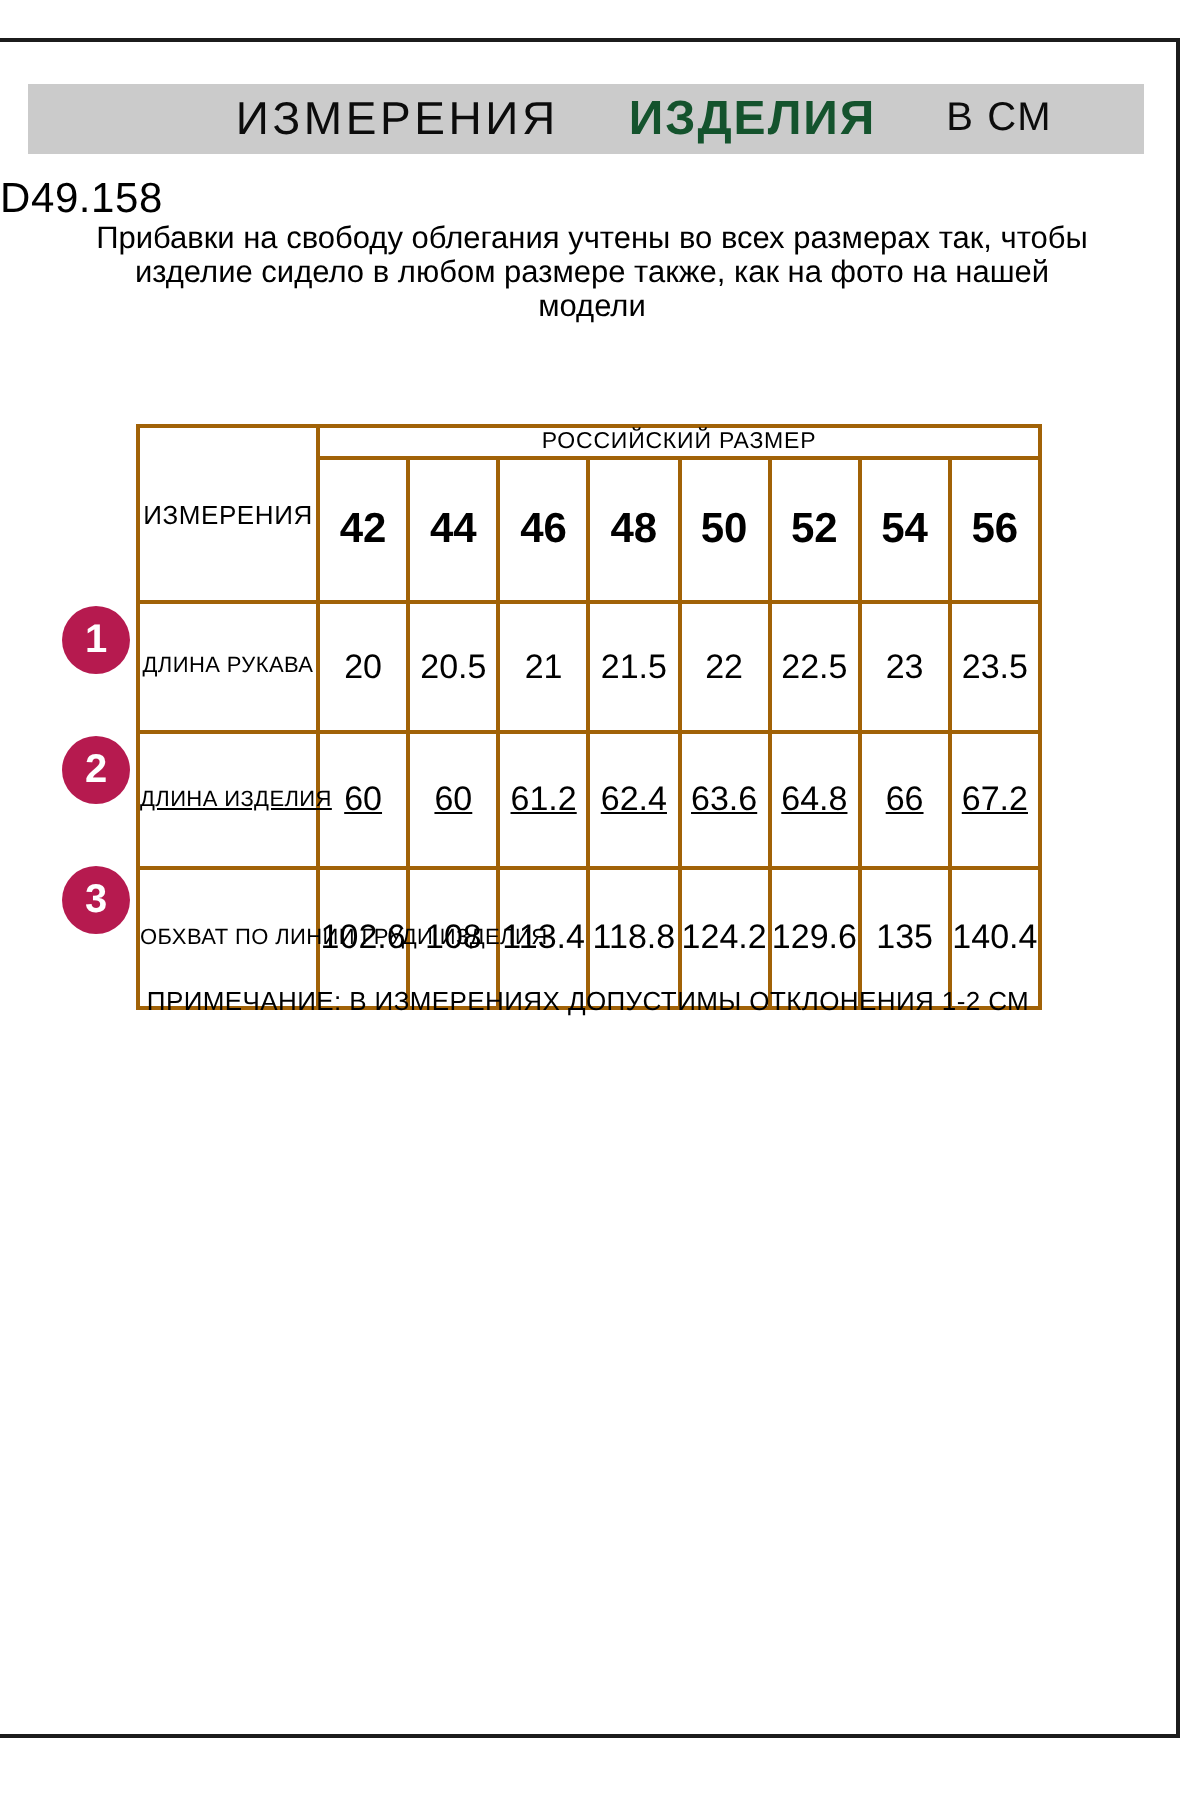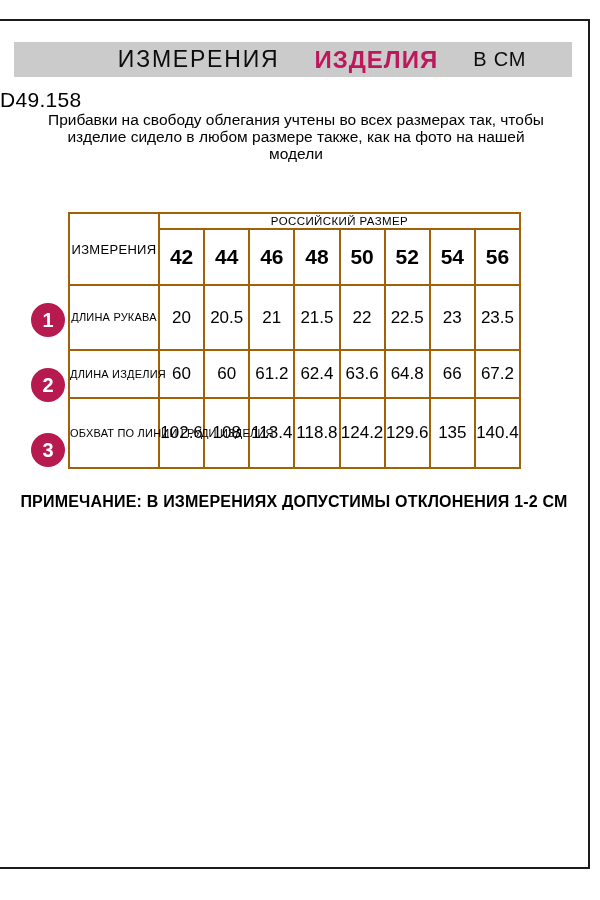--- a/index.html
+++ b/index.html
@@ -45,21 +45,21 @@
     font-size: 23px;
     letter-spacing: 1.8px;
     font-weight: 400;
     color: #0c0c0c;
   }
   .title-product {
     font-size: 24px;
     font-weight: 700;
     letter-spacing: 1px;
     margin: 0 17px 0 35px;
-    color: #be185d;
+    color: #14532d;
   }
   .title-units {
     font-size: 20px;
     letter-spacing: 0.8px;
     margin-left: 18px;
     color: #0c0c0c;
   }
   .product-code {
     position: absolute;
     left: 0;
@@ -89,23 +89,23 @@
   .size-table td {
     border: 2px solid #a16207;
     text-align: center;
     vertical-align: middle;
     padding: 0;
     overflow: visible;
     white-space: nowrap;
   }
   .size-table col.c-label { width: 90px; }
   .row-group-header { height: 16px; }
-  .row-sizes  { height: 56px; }
+  .row-sizes  { height: 72px; }
   .row-data-1 { height: 65px; }
-  .row-data-2 { height: 48px; }
+  .row-data-2 { height: 68px; text-decoration: underline; }
   .row-data-3 { height: 70px; }
   .cell-corner {
     font-size: 13px;
     letter-spacing: 0.3px;
   }
   .cell-group-header {
     font-size: 11.5px;
     letter-spacing: 0.4px;
   }
   .cell-size {
@@ -137,22 +137,22 @@
   }
   .num-circle-1 { top: 303px; }
   .num-circle-2 { top: 368px; }
   .num-circle-3 { top: 433px; }
   .note {
     position: absolute;
     left: 0;
     top: 493px;
     width: 588px;
     text-align: center;
-    font-size: 16px;
-    font-weight: 700;
+    font-size: 13px;
+    font-weight: 400;
     letter-spacing: 0.2px;
   }
 </style>
 </head>
 <body>
 
 <div class="canvas">
 
   <div class="page-frame"></div>
 

